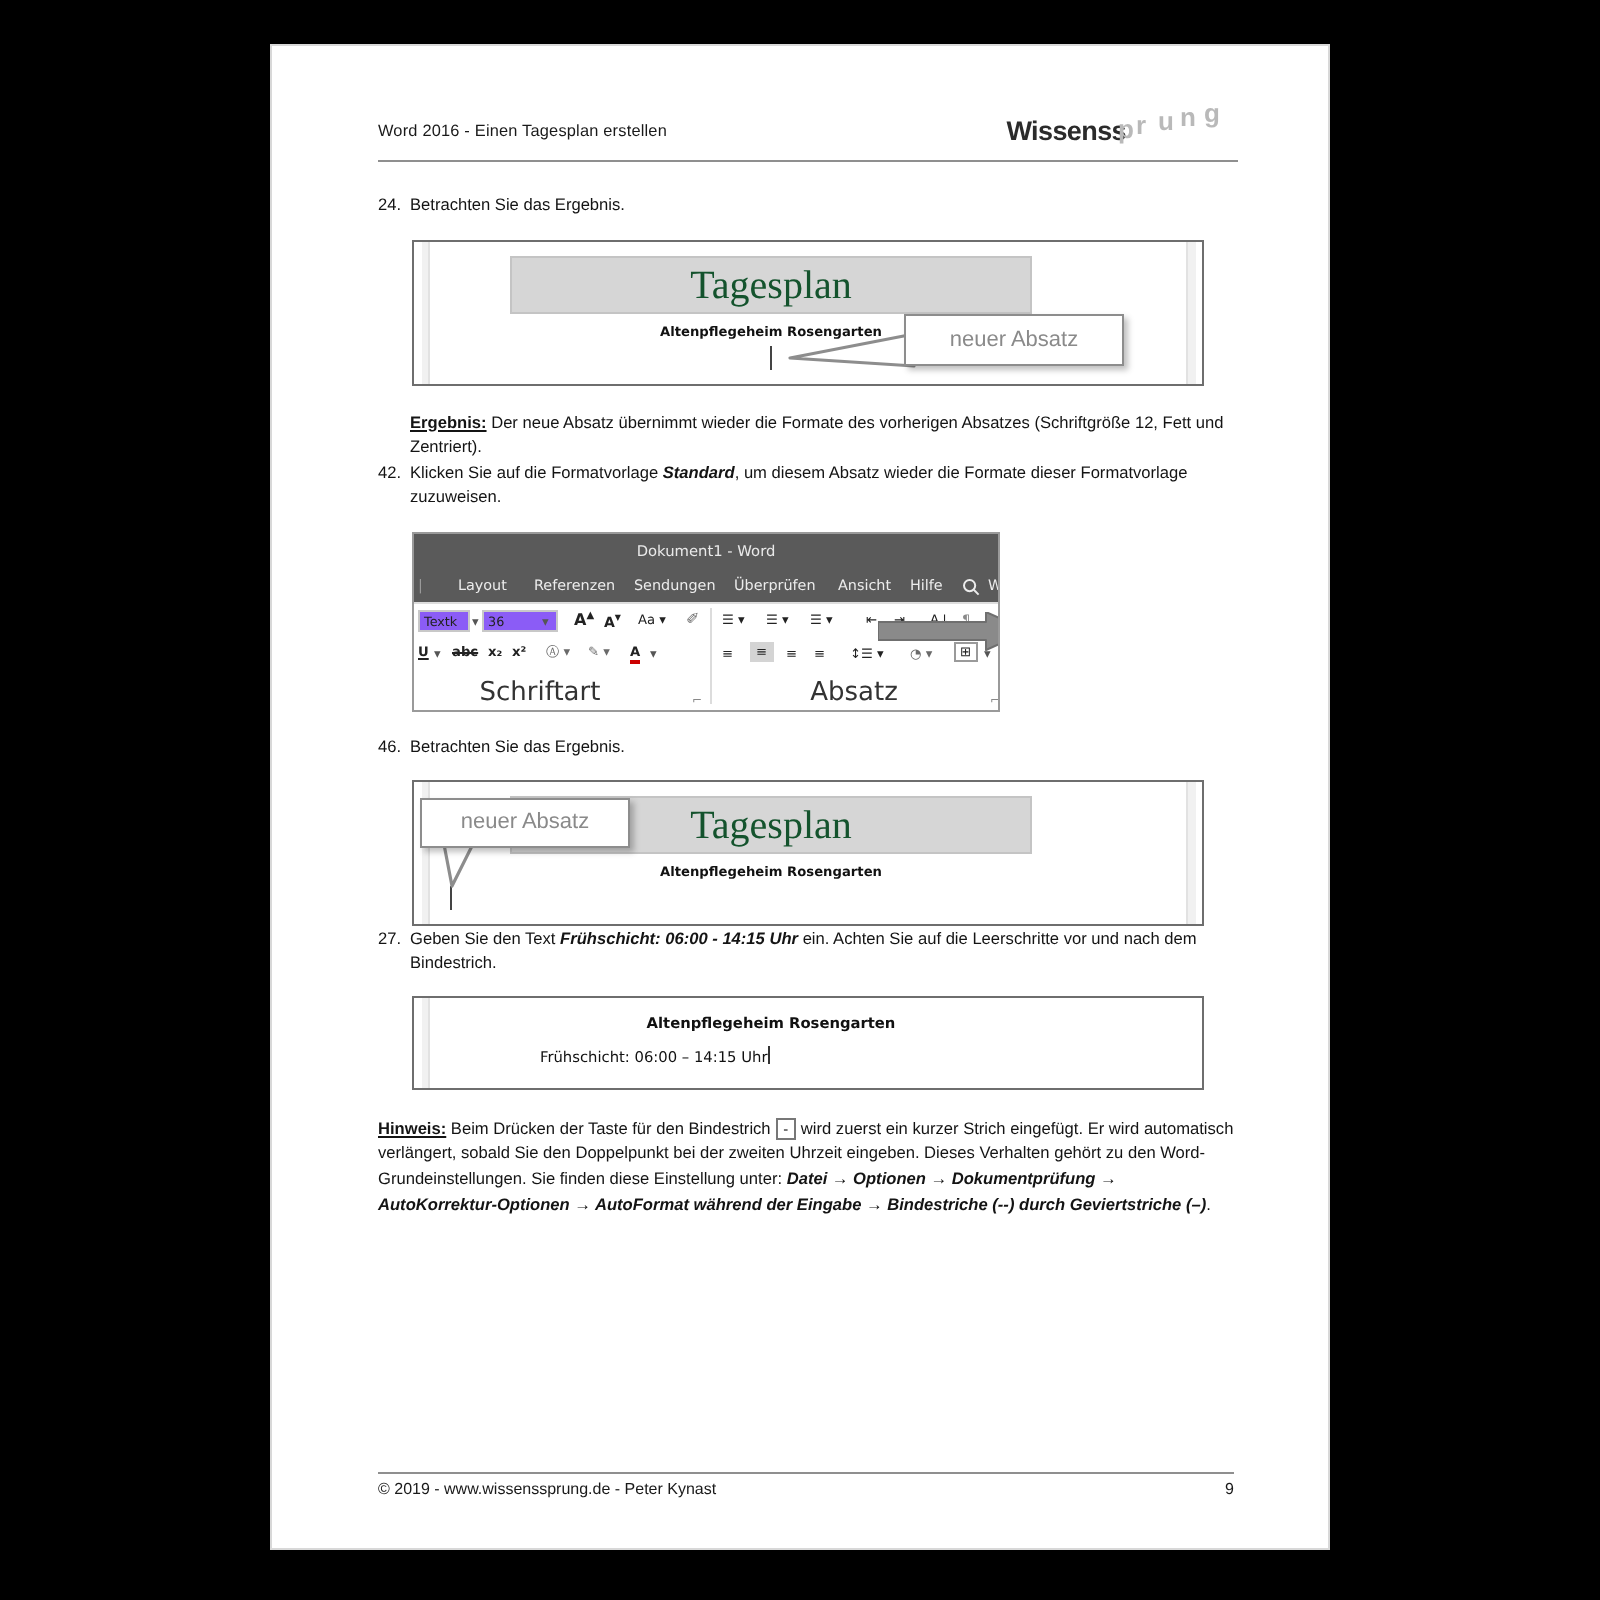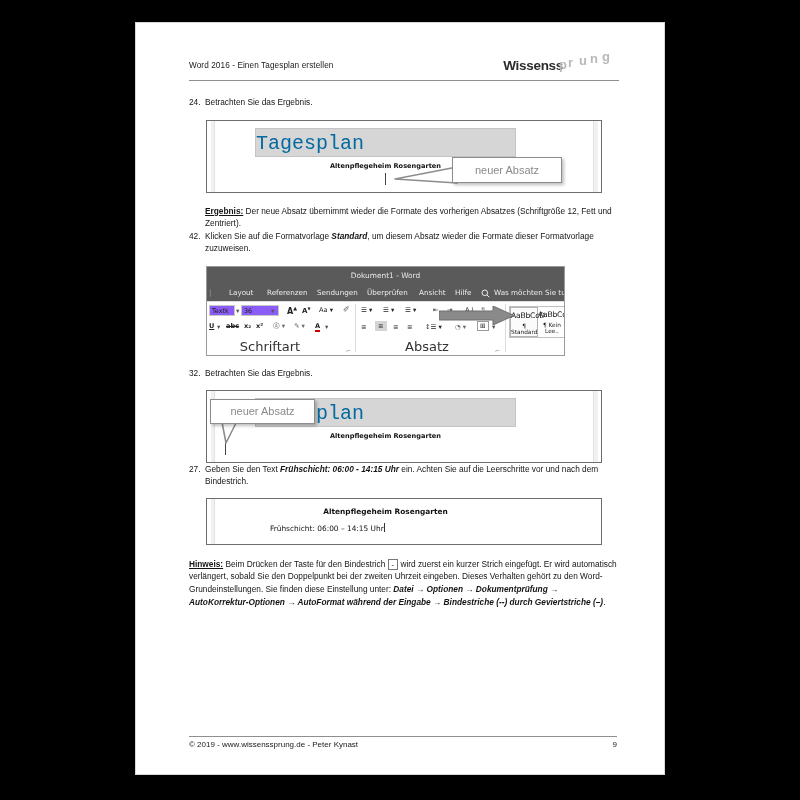--- a/index.html
+++ b/index.html
@@ -59,22 +59,22 @@
   .fig-leftbar{
     position:absolute;left:4px;top:0;bottom:0;width:3px;background:#f1f1f1;
     border-right:1px solid #e2e2e2;
   }
   .fig-rightbar{
     position:absolute;right:3px;top:0;bottom:0;width:4px;background:#f1f1f1;
     border-left:1px solid #e2e2e2;
   }
   .doc-title{
     position:absolute;background:#d6d6d6;border:1px solid #c4c4c4;
-    text-align:left;font-family:Liberation Mono, monospace;
-    color:#0369a1;box-sizing:border-box;
+    text-align:center;font-family:Liberation Serif, serif;
+    color:#14532d;box-sizing:border-box;
   }
   .doc-sub{
     position:absolute;text-align:center;font-weight:bold;
     font-family:"DejaVu Sans",sans-serif;color:#111;
   }
   .caret{position:absolute;width:1px;background:#444;}
 
   
   .callout{
     position:absolute;background:#fff;border:1.6px solid #8d8d8d;
@@ -187,21 +187,21 @@
       </div>
     </div>
 
     <div class="para numpara" style="margin-top:12px;">
       <span class="u">Ergebnis:</span><span> Der neue Absatz übernimmt wieder die Formate des vorherigen Absatzes (Schriftgröße 12, Fett und Zentriert).</span>
     </div>
     <div class="para numpara">
       <span class="num">42.</span><span>Klicken Sie auf die Formatvorlage </span><span class="bi">Standard</span><span>, um diesem Absatz wieder die Formate dieser Formatvorlage zuzuweisen.</span>
     </div>
 
-    <div class="ribbon" style="margin:11px 0 0 17px;width:359px;height:90px;">
+    <div class="ribbon" style="margin:11px 0 0 17px;width:294px;height:90px;">
 
       <div class="rb-title">
         <span>Dokument1  -  Word</span>
       </div>
 
       <div class="rb-tabs">
         <div class="tab" style="left:2px;width:5px;overflow:hidden;color:#9a9a9a;">|</div>
         <div class="tab" style="left:22px;">Layout</div>
         <div class="tab" style="left:60px;">Referenzen</div>
         <div class="tab" style="left:110px;">Sendungen</div>
@@ -278,21 +278,21 @@
           </div>
         </div>
       </div>
 
       <svg class="big-arrow" style="left:232px;top:39px;" width="76" height="20" viewBox="0 0 76 20">
         <path d="M0 5 L54 5 L54 0 L75 9.5 L54 19 L54 14 L0 14 Z" fill="#8a8a8a" stroke="#6f6f6f" stroke-width="1" stroke-linejoin="round"></path>
       </svg>
     </div>
 
     <div class="para numpara" style="margin-top:11px;">
-      <span class="num">32.</span>
+      <span class="num">46.</span>
       <span>Betrachten Sie das Ergebnis.</span>
     </div>
 
     <div class="figure" style="margin:10px 0 0 17px;width:396px;height:73px;">
       <div class="fig-leftbar"></div>
       <div class="fig-rightbar"></div>
       <div class="doc-title" style="left:48px;top:7px;width:261px;height:29px;font-size:20px;line-height:29px;">Tagesplan</div>
       <div class="doc-sub" style="left:48px;top:41px;width:261px;font-size:6.6px;">Altenpflegeheim Rosengarten</div>
       <div class="caret" style="left:18px;top:52px;height:12px;"></div>
       <svg class="callout-tail" style="left:10px;top:24px;" width="34" height="30" viewBox="0 0 34 30">

